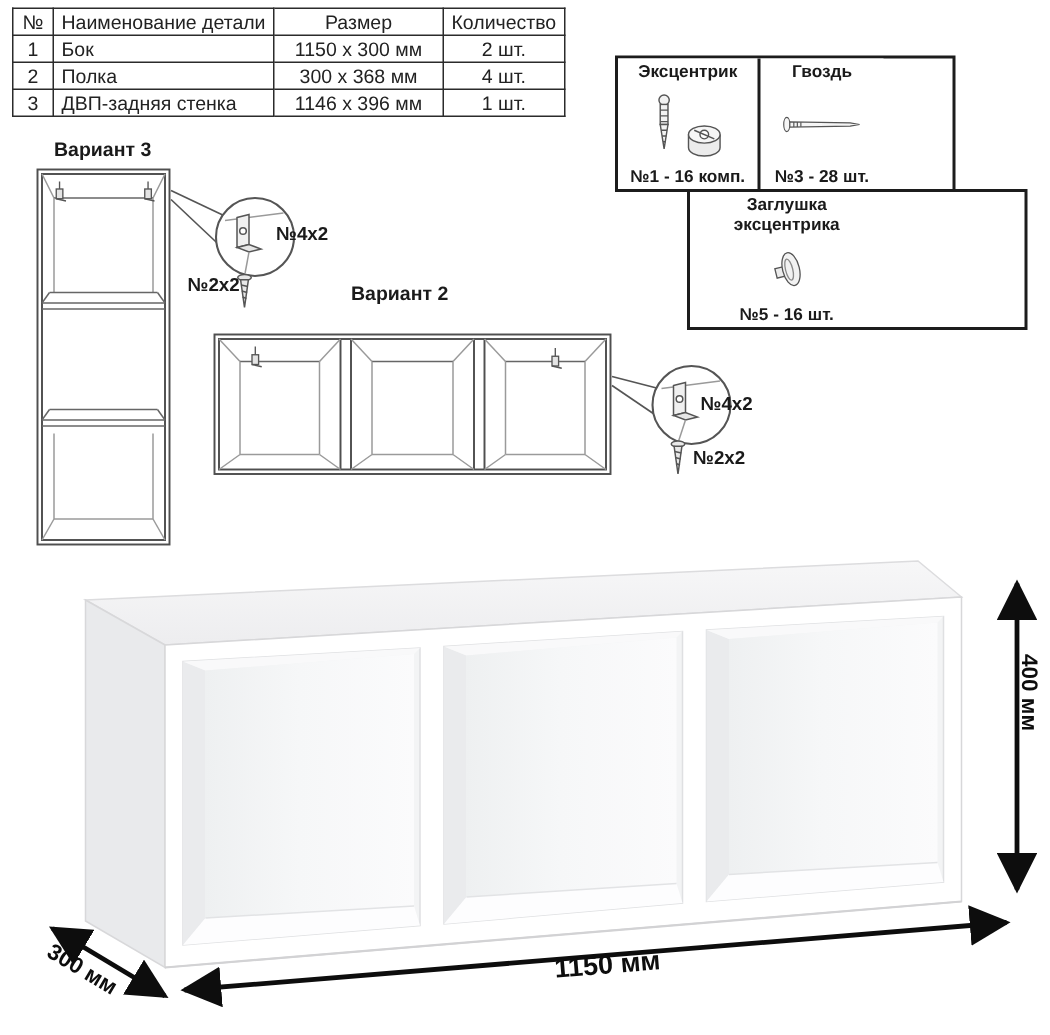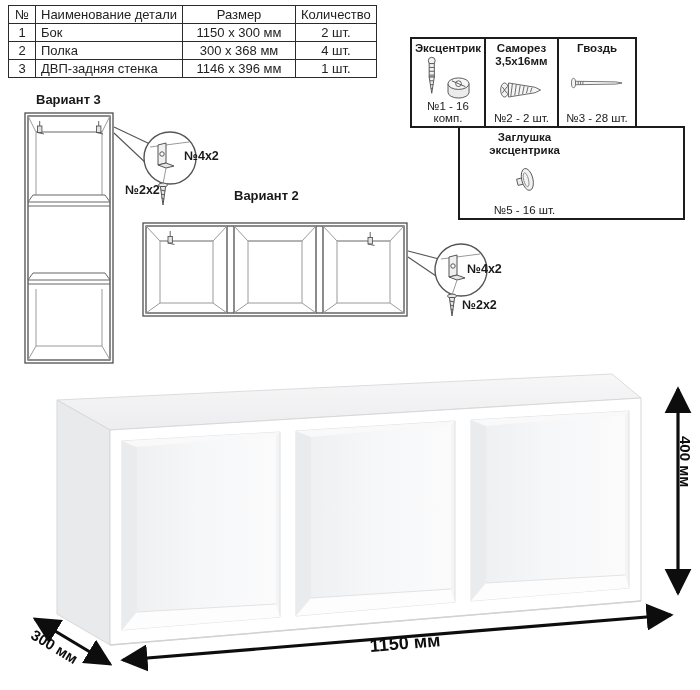--- a/index.html
+++ b/index.html
@@ -14,21 +14,21 @@
   table.parts th { text-align:center; }
   td.c { text-align:center; }
   td.l { text-align:left; }
 
   
   .hwrow { display:flex; border:2px solid #1c1c1c; background:#fff; }
   .hwcell { display:flex; flex-direction:column; align-items:center; justify-content:space-between;
             padding:3px 1px 2px 1px; background:#fff; }
   .hwcell + .hwcell { border-left:2px solid #1c1c1c; }
   .hwtitle { font-weight:700; font-size:11.5px; line-height:1.1; text-align:center; white-space:pre-line; }
-  .hwcount { font-weight:400; font-size:11.5px; text-align:center; }
+  .hwcount { font-weight:700; font-size:11.5px; text-align:center; }
 
   .vtitle { font-weight:700; font-size:13px; }
   .callout-label { font-weight:700; font-size:12.5px; white-space:nowrap; }
 
   .dim { font-weight:700; color:#0d0d0d; white-space:nowrap; }
   .dim-w { font-size:18px; width:110px; text-align:center; transform:rotate(-4.7deg); }
   .dim-h { font-size:15px; width:64px; transform-origin:0 0; transform:rotate(90deg); }
   .dim-d { font-size:15px; width:66px; transform-origin:0 0; transform:rotate(31deg); }
 
   svg { display:block; }
@@ -90,39 +90,20 @@
             <line x1="13.6" y1="31" x2="16.6" y2="31"></line>
             <line x1="14.2" y1="35" x2="16" y2="35"></line>
           <path d="M32,30 L32,39 A11,6 0 0 0 54,39 L54,30" fill="#ececec"></path>
           <ellipse cx="43" cy="30" rx="11" ry="6" fill="#f6f6f6"></ellipse>
           <circle cx="43" cy="30" r="3" fill="#fff"></circle>
           <line x1="36" y1="27" x2="50" y2="33"></line>
         </g>
       </svg>
       <div class="hwcount">№1 - 16 комп.</div>
     </div>
-    <div class="hwcell" style="width:94px;">
-      <div class="hwtitle">Саморез
-3,5х16мм</div>
-      <svg width="62" height="36" viewBox="0 0 64 46">
-        <g stroke="#555" stroke-width="1.1" fill="#f2f2f2">
-          <ellipse cx="11" cy="23" rx="5" ry="9"></ellipse>
-          <line x1="8" y1="19" x2="14" y2="27"></line>
-            <line x1="8" y1="27" x2="14" y2="19"></line>
-          <polygon points="16,14 16,32 50,26.5 57,23 50,19.5" fill="#f5f5f5"></polygon>
-          <line x1="21" y1="15" x2="19" y2="31"></line>
-            <line x1="26" y1="16" x2="24" y2="30"></line>
-          <line x1="31" y1="17" x2="29" y2="29"></line>
-            <line x1="36" y1="18" x2="34" y2="28"></line>
-          <line x1="41" y1="19" x2="39" y2="27"></line>
-            <line x1="46" y1="20" x2="44" y2="26"></line>
-        </g>
-      </svg>
-      <div class="hwcount">№2 - 2 шт.</div>
-    </div>
     <div class="hwcell" style="width:84px;">
       <div class="hwtitle">Гвоздь</div>
       <svg width="74" height="36" viewBox="0 0 76 46">
         <g stroke="#555" stroke-width="1" fill="#f5f5f5">
           <ellipse cx="8" cy="23" rx="2.6" ry="6"></ellipse>
           <polygon points="10.6,20.8 62,21.6 70,23 62,24.4 10.6,25.2"></polygon>
           <line x1="14" y1="20.9" x2="14" y2="25.1"></line>
             <line x1="17" y1="20.9" x2="17" y2="25.1"></line>
             <line x1="20" y1="21" x2="20" y2="25"></line>
         </g>

